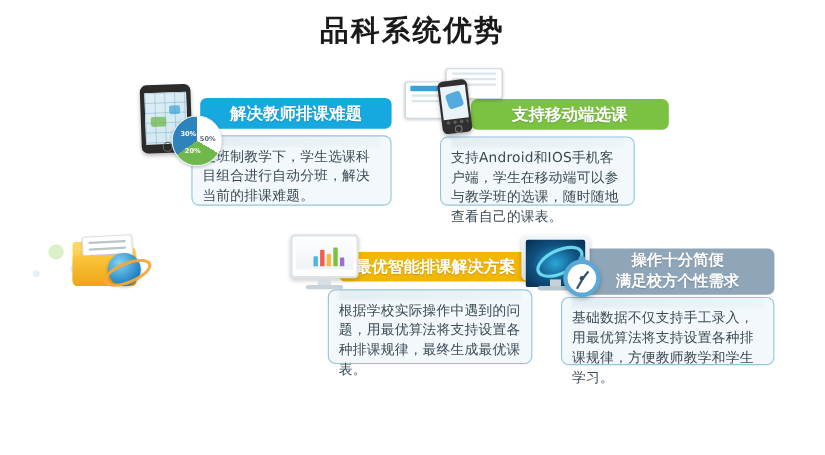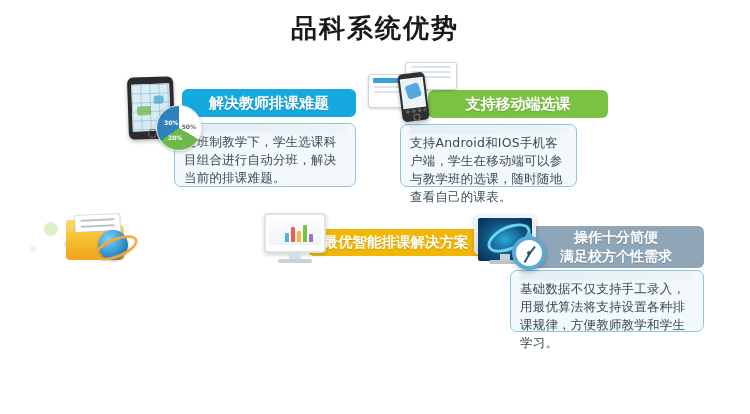--- a/index.html
+++ b/index.html
@@ -337,20 +337,24 @@
       </div>
       <div class="neck"></div>
       <div class="base"></div>
     </div>
   </div>
 
   <div class="card-header" style="left:44px; top:18px; width:176px; height:27px; background:#f2b705; font-size:14.5px;">
     <span>最优智能排课解决方案</span>
   </div>
 
+  <div class="card-body" style="left:34px; top:52px; width:186px; height:68px;">
+    <span class="ghost"></span>
+    <span>根据学校实际操作中遇到的问题，用最优算法将支持设置各种排课规律，最终生成最优课表。</span>
+  </div>
 </div>
 
 <div class="card" style="left:472px; top:212px; width:232px; height:120px;">
 
   <div class="icon-art" style="left:0px; top:0px; width:90px; height:66px;">
     <div class="dmon" style="left:2px; top:2px;">
       <div class="frame"></div>
       <div class="scr">
         <div class="swirl"></div>
       </div>

